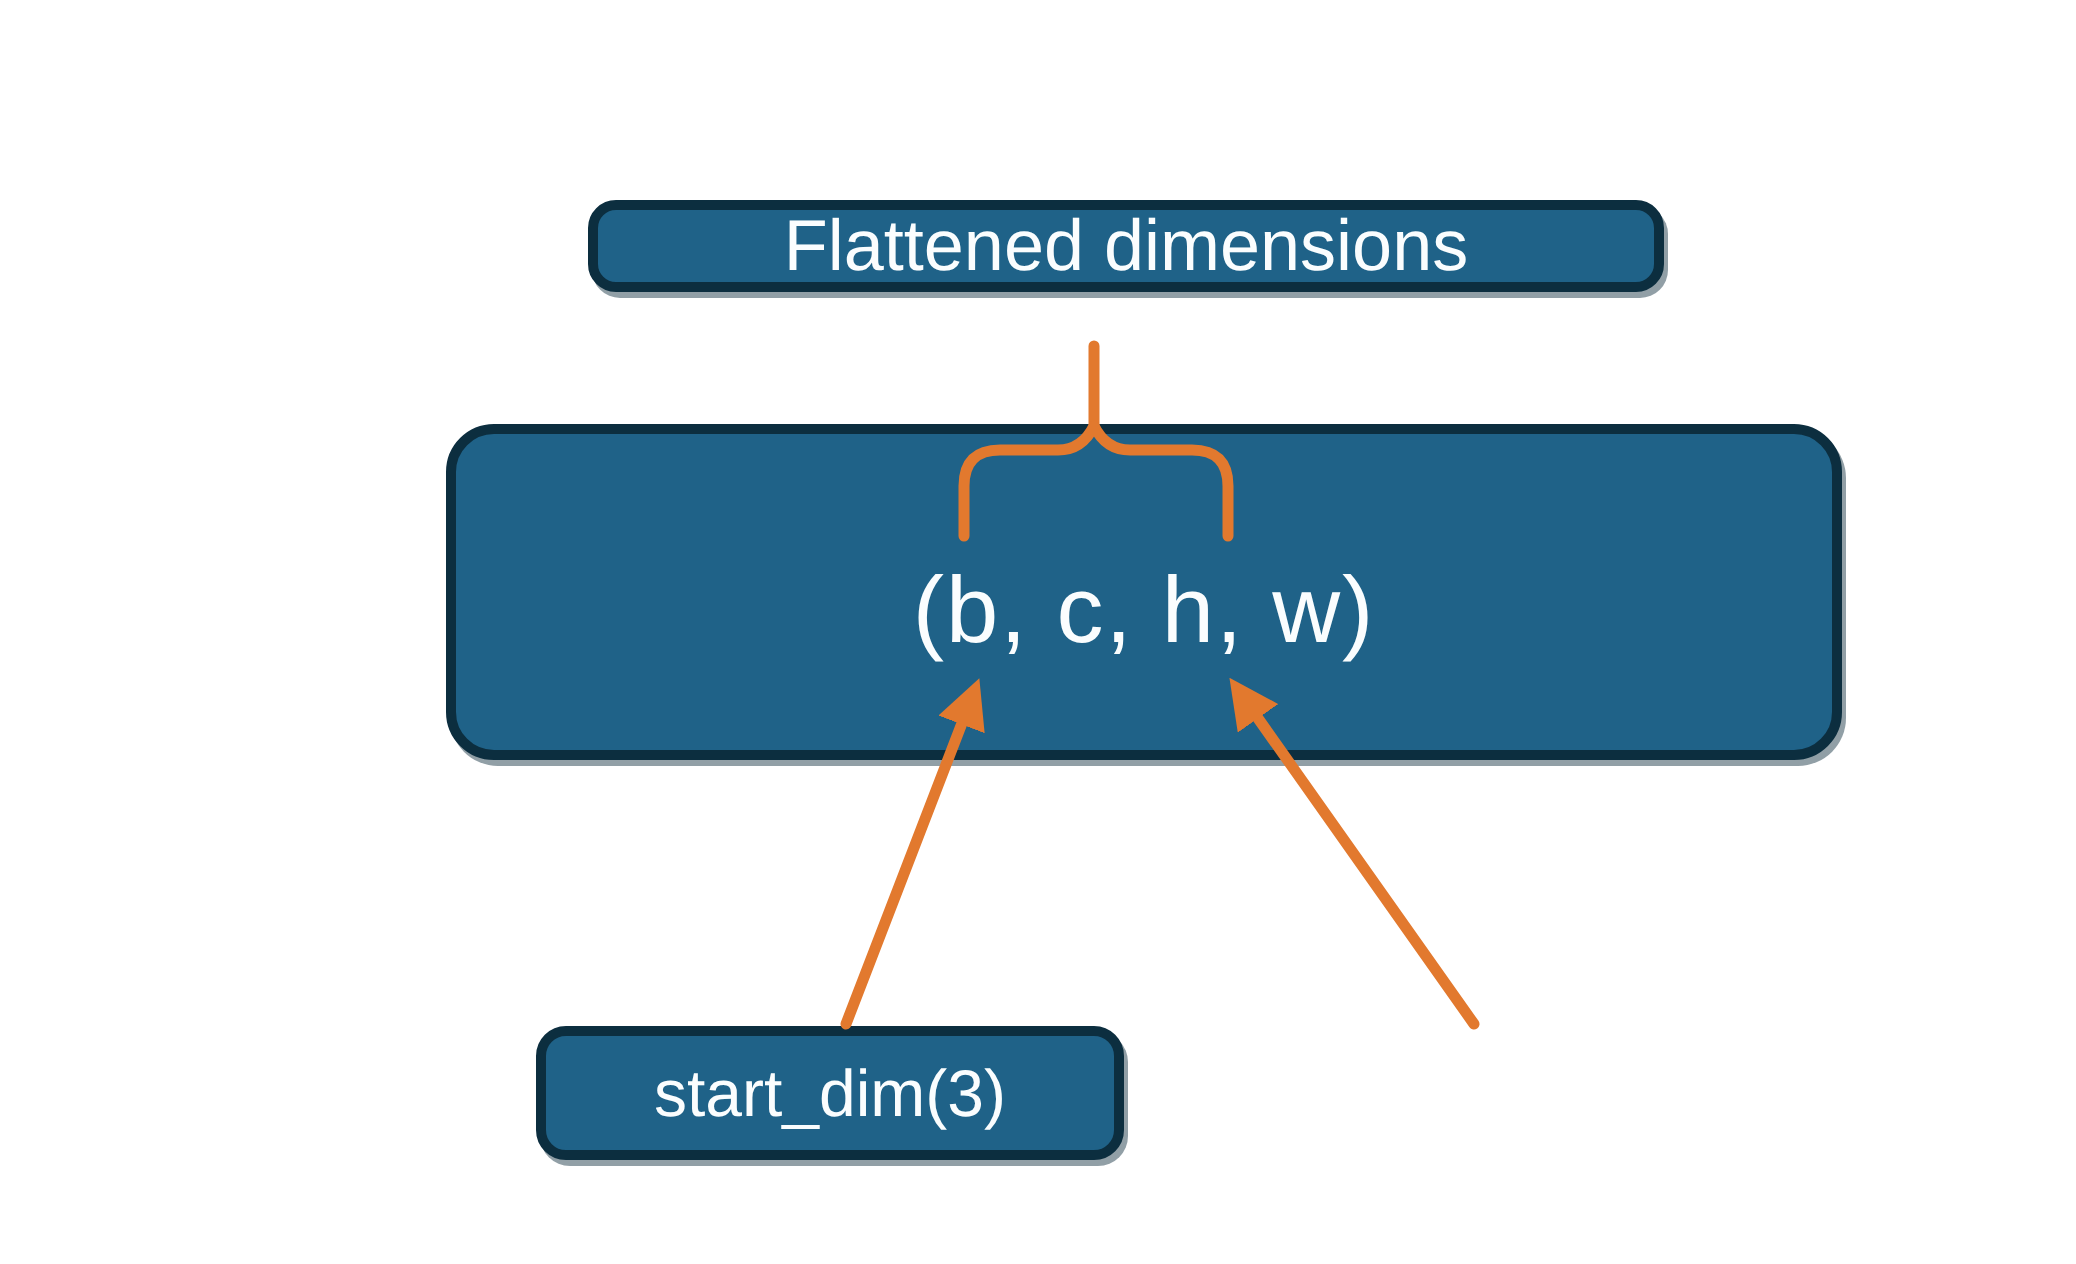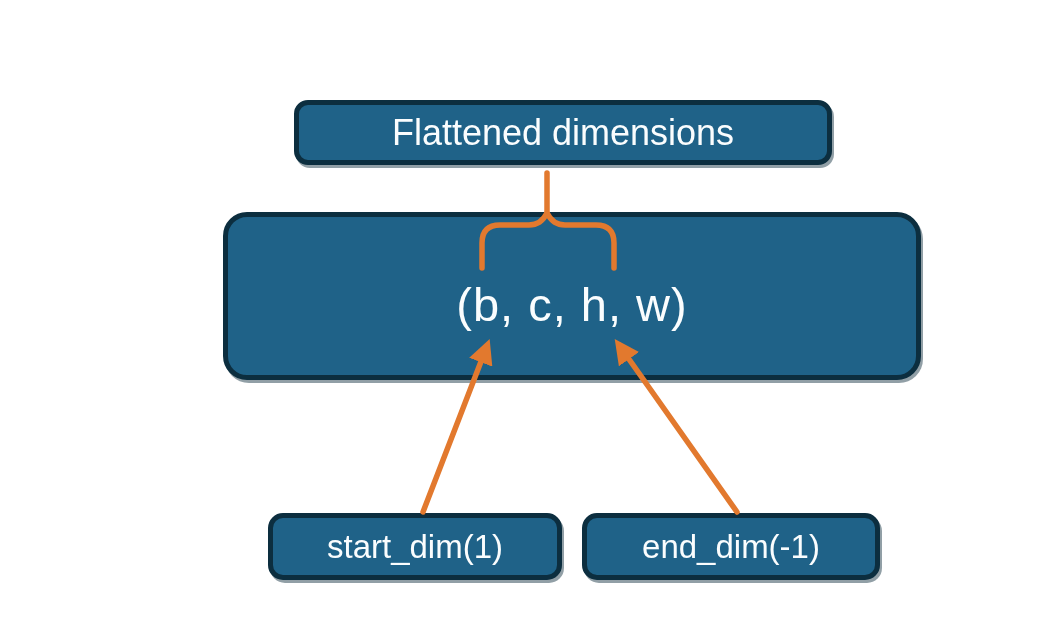--- a/index.html
+++ b/index.html
@@ -23,21 +23,21 @@
     color: #fafdfe;
     display: flex;
     align-items: center;
     justify-content: center;
     box-shadow: 2px 3px 0 rgba(12, 43, 58, 0.45);
   }
   .node-top {
     left: 294px;
     top: 100px;
     width: 538px;
-    height: 65px;
+    height: 46px;
     border-radius: 14px;
     font-size: 36px;
   }
   .node-main {
     left: 179px;
     top: 212px;
     width: 698px;
     height: 168px;
     border-radius: 24px;
     font-size: 47px;
@@ -76,26 +76,23 @@
 
   <div class="node node-top">
     <span class="label">Flattened dimensions</span>
   </div>
 
   <div class="node node-main">
     <span class="label">(b, c, h, w)</span>
   </div>
 
   <div class="node node-small node-start">
-    <span class="label">start_dim(1)</span>
+    <span class="label">start_dim(3)</span>
   </div>
 
-  <div class="node node-small node-end">
-    <span class="label">end_dim(-1)</span>
-  </div>
 
   <svg class="overlay" viewBox="0 0 1038 632" xmlns="http://www.w3.org/2000/svg">
     <defs>
       <marker id="arrowhead" viewBox="0 0 10 10" refX="7" refY="5" markerWidth="4.5" markerHeight="4.5" orient="auto">
         <path d="M 0 0 L 10 5 L 0 10 z" fill="#e2792e"></path>
       </marker>
     </defs>
 
     <path class="connector" d="M 547 173 L 547 212" stroke="#e2792e"></path>
 

